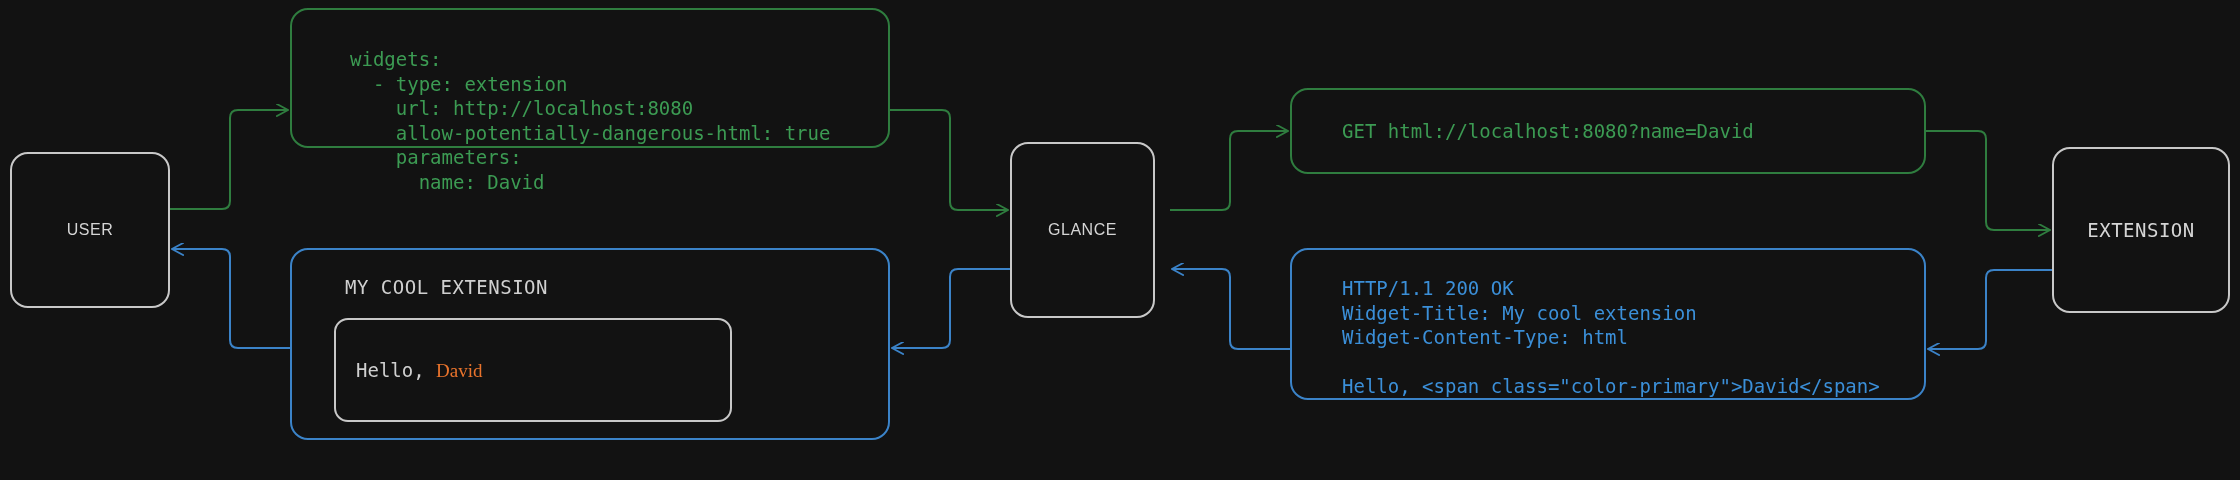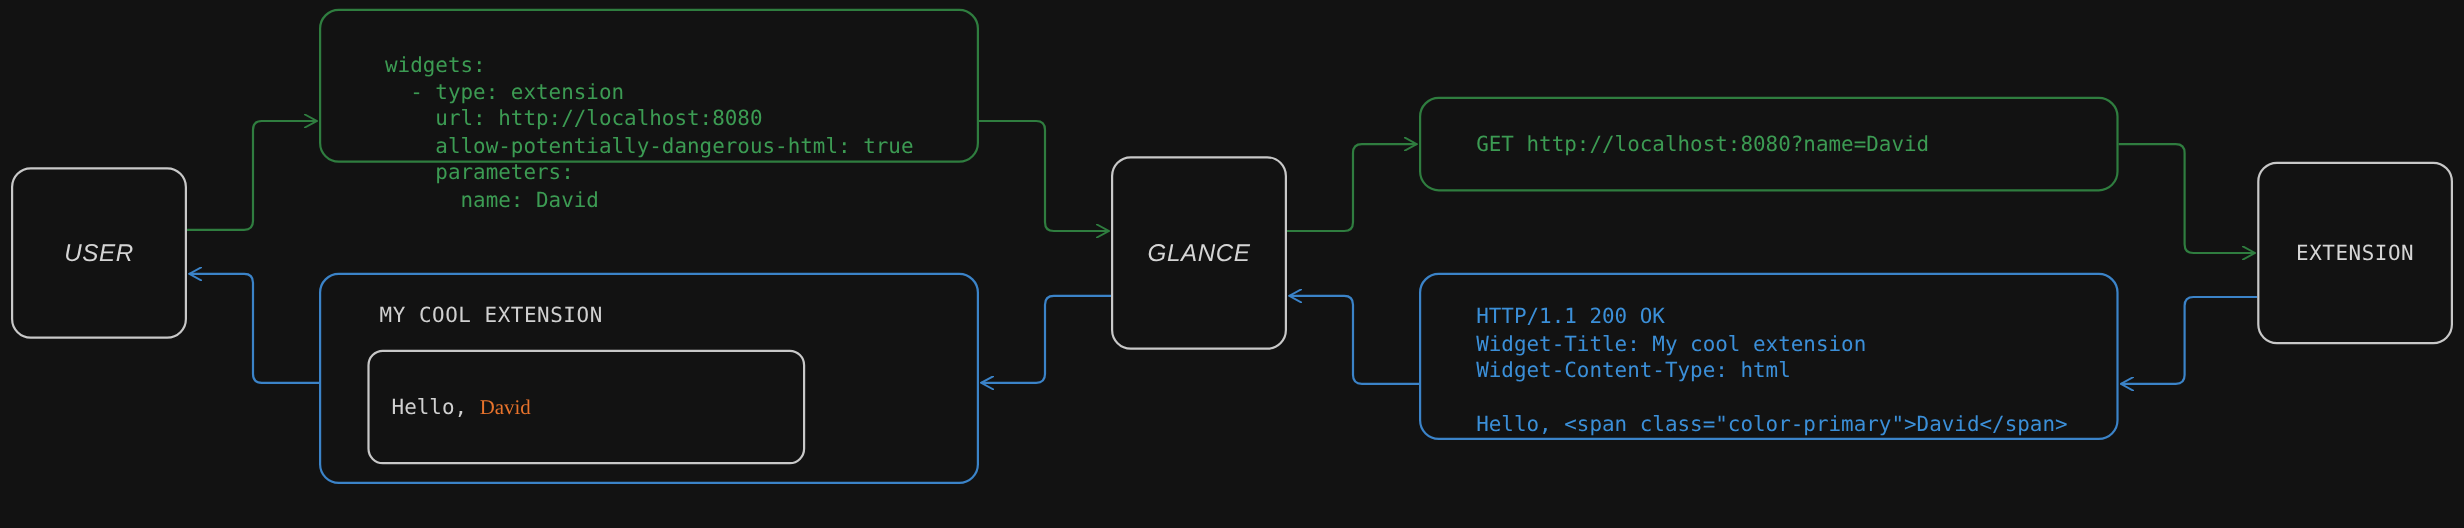--- a/index.html
+++ b/index.html
@@ -37,34 +37,33 @@
     border: 2px solid #c8c8c8;
     border-radius: 18px;
     background: #121212;
     display: flex;
     align-items: center;
     justify-content: center;
     z-index: 3;
   }
   .node-label-sans {
     font-family: "Liberation Sans", "DejaVu Sans", sans-serif;
-    font-size: 22px;
+    font-size: 16px;
     letter-spacing: 0.5px;
     color: #d5d5d5;
-    font-style: italic;
   }
   .node-label-mono {
     font-family: "DejaVu Sans Mono", "Liberation Mono", monospace;
     font-size: 19px;
     letter-spacing: 0.5px;
     color: #d5d5d5;
   }
 
   #node-user     { left: 10px;   top: 152px; width: 160px; height: 156px; }
-  #node-glance   { left: 1010px; top: 142px; width: 160px; height: 176px; }
+  #node-glance   { left: 1010px; top: 142px; width: 145px; height: 176px; }
   #node-extension{ left: 2052px; top: 147px; width: 178px; height: 166px; }
 
   
   .panel {
     position: absolute;
     box-sizing: border-box;
     border-radius: 18px;
     border: 2px solid;
     background: #121212;
     z-index: 2;
@@ -173,21 +172,21 @@
   <div class="panel panel-green" id="panel-yaml">
     <div class="code code-green">widgets:
   - type: extension
     url: http://localhost:8080
     allow-potentially-dangerous-html: true
     parameters:
       name: David</div>
   </div>
 
   <div class="panel panel-green" id="panel-request">
-    <div class="code code-green">GET http://localhost:8080?name=David</div>
+    <div class="code code-green">GET html://localhost:8080?name=David</div>
   </div>
 
   <div class="panel panel-blue" id="panel-response">
     <div class="code code-blue">HTTP/1.1 200 OK
 Widget-Title: My cool extension
 Widget-Content-Type: html
 
 Hello, &lt;span class="color-primary"&gt;David&lt;/span&gt;</div>
   </div>
 

